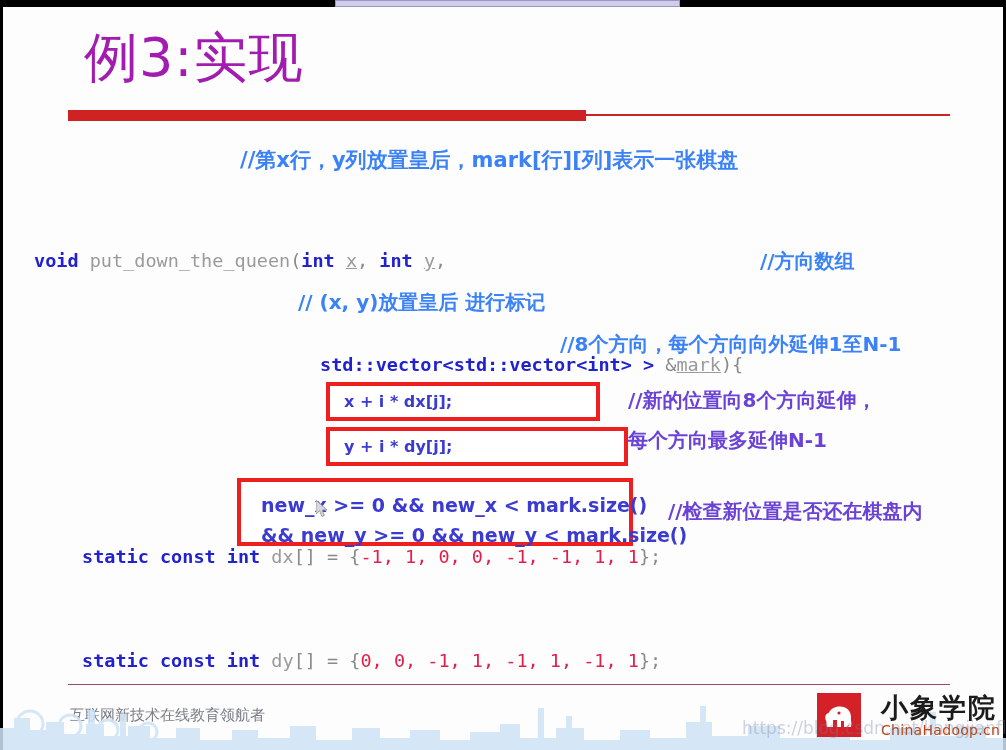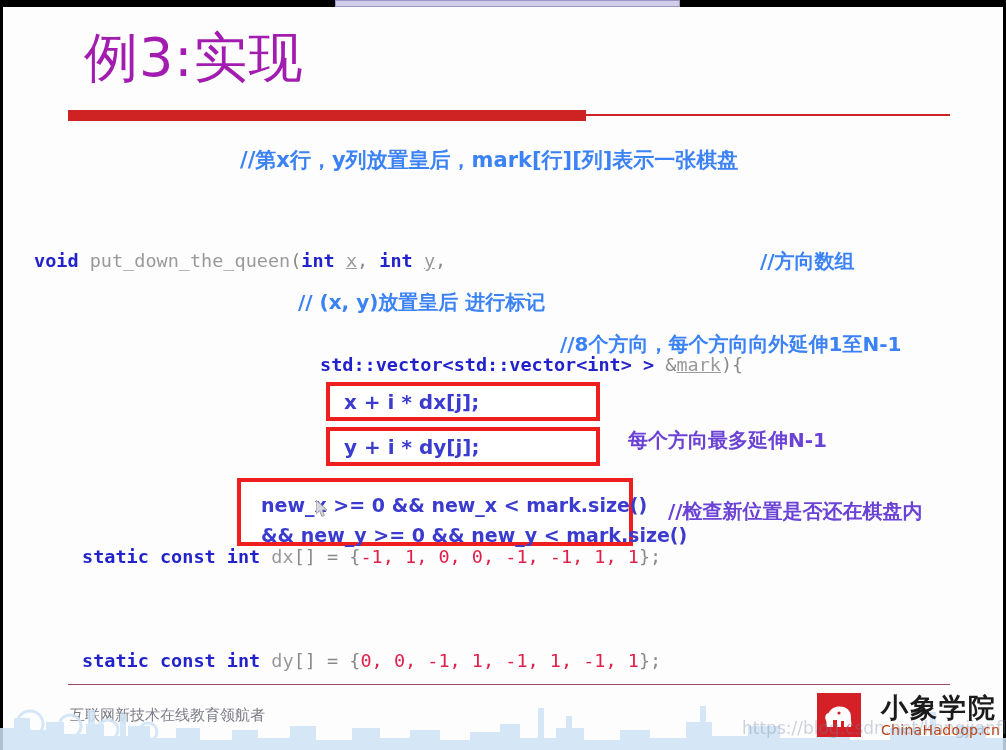--- a/index.html
+++ b/index.html
@@ -102,21 +102,21 @@
     position: absolute;
     border: 4px solid #f01f1f;
     background: #ffffff;
     display: flex;
     align-items: center;
     padding-left: 14px;
   }
   .hl-text {
     font-family: "DejaVu Sans", "Liberation Sans", sans-serif;
     font-weight: bold;
-    font-size: 20px;
+    font-size: 16px;
     color: #3b3bd0;
     white-space: pre;
   }
   .hl-box.two-line {
     display: block;
     padding: 8px 14px 6px 20px;
   }
   .hl-box.two-line .hl-text {
     font-size: 19px;
     line-height: 30px;
@@ -194,20 +194,21 @@
   <div class="divider-thin"></div>
 
   <div class="note-red" style="left:240px; top:146px; font-size:21px;">//第x行，y列放置皇后，mark[行][列]表示一张棋盘</div>
 
   <div class="note-red" style="left:760px; top:248px; font-size:20px;">//方向数组</div>
 
   <div class="note-red" style="left:298px; top:289px; font-size:20px;">// (x, y)放置皇后 进行标记</div>
 
   <div class="note-red" style="left:560px; top:331px; font-size:20px;">//8个方向，每个方向向外延伸1至N-1</div>
 
+  <div class="note-purple" style="left:628px; top:387px; font-size:20px;">//新的位置向8个方向延伸，</div>
   <div class="note-purple" style="left:628px; top:427px; font-size:20px;">每个方向最多延伸N-1</div>
 
   <div class="note-purple" style="left:668px; top:498px; font-size:20px;">//检查新位置是否还在棋盘内</div>
 
   <div class="code">
 
     <div class="line" style="padding-left:34px;"><span class="kw">void</span><span class="id"> put_down_the_queen</span><span class="punct">(</span><span class="kw">int</span><span class="punct"> </span><span class="var">x</span><span class="punct">, </span><span class="kw">int</span><span class="punct"> </span><span class="var">y</span><span class="punct">,</span></div>
 
     <div class="line" style="padding-left:320px;"><span class="kw">std::vector&lt;std::vector&lt;int&gt; &gt; </span><span class="punct">&amp;</span><span class="var">mark</span><span class="punct">){</span></div>
 
@@ -240,21 +241,21 @@
     
     
     
     
   </div>
 
   <div class="hl-box" style="left:326px; top:382px; width:274px; height:39px;">
     <span class="hl-text">x + i * dx[j];</span>
   </div>
 
-  <div class="hl-box" style="left:326px; top:427px; width:274px; height:39px;">
+  <div class="hl-box" style="left:326px; top:427px; width:302px; height:39px;">
     <span class="hl-text">y + i * dy[j];</span>
   </div>
 
   <div class="hl-box two-line" style="left:237px; top:478px; width:396px; height:68px;">
     <span class="hl-text">new_x &gt;= 0 &amp;&amp; new_x &lt; mark.size()</span>
     <span class="hl-text">&amp;&amp; new_y &gt;= 0 &amp;&amp; new_y &lt; mark.size()</span>
   </div>
 
   <div class="cursor" style="left:316px; top:500px;">
     <svg width="13" height="19" viewBox="0 0 13 19">

